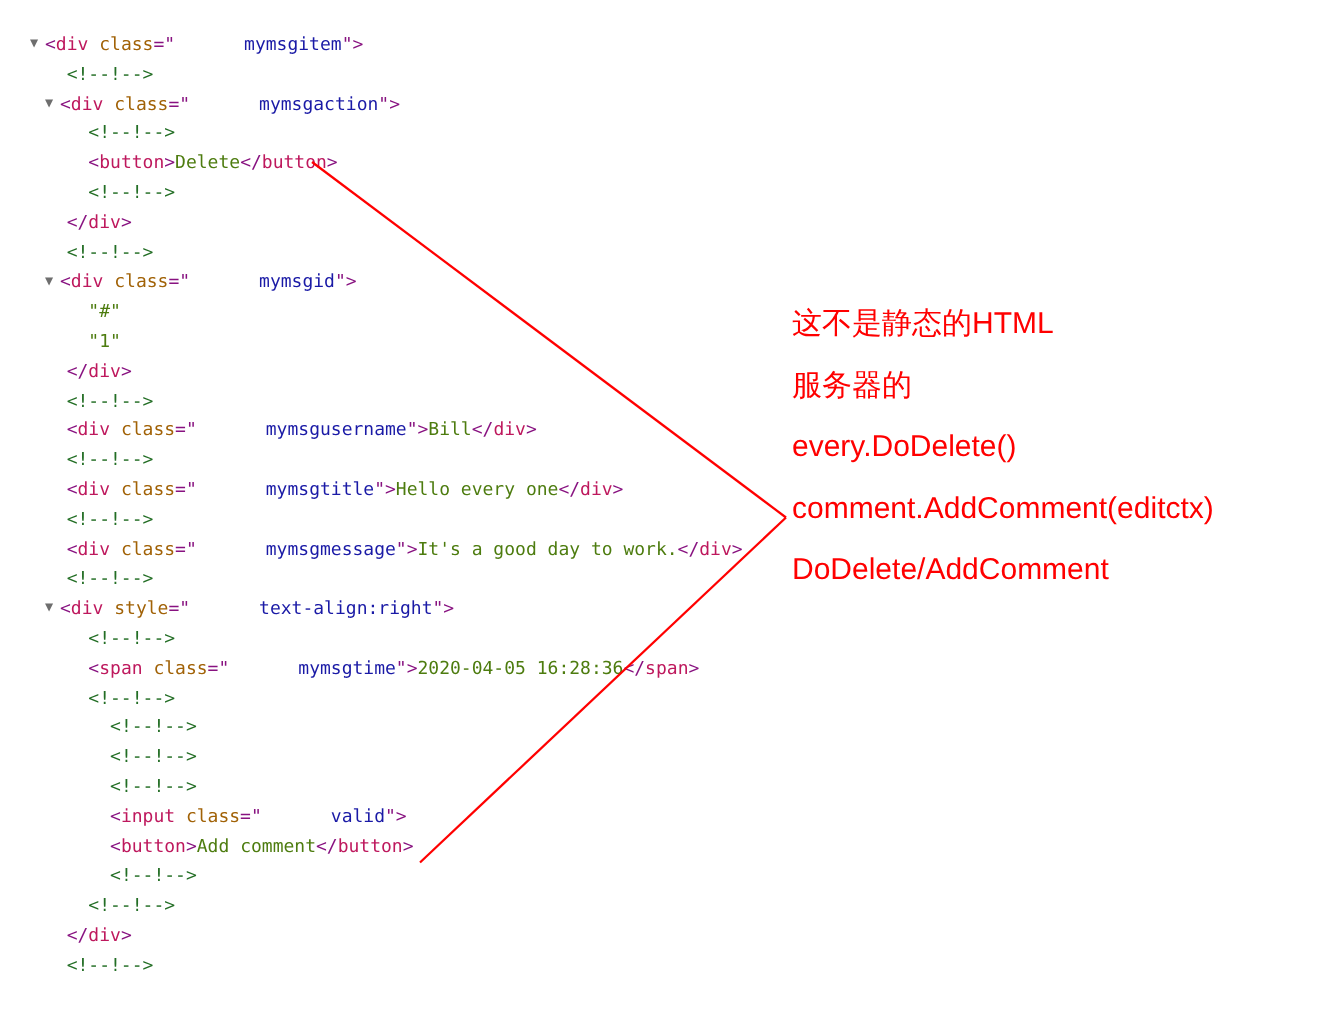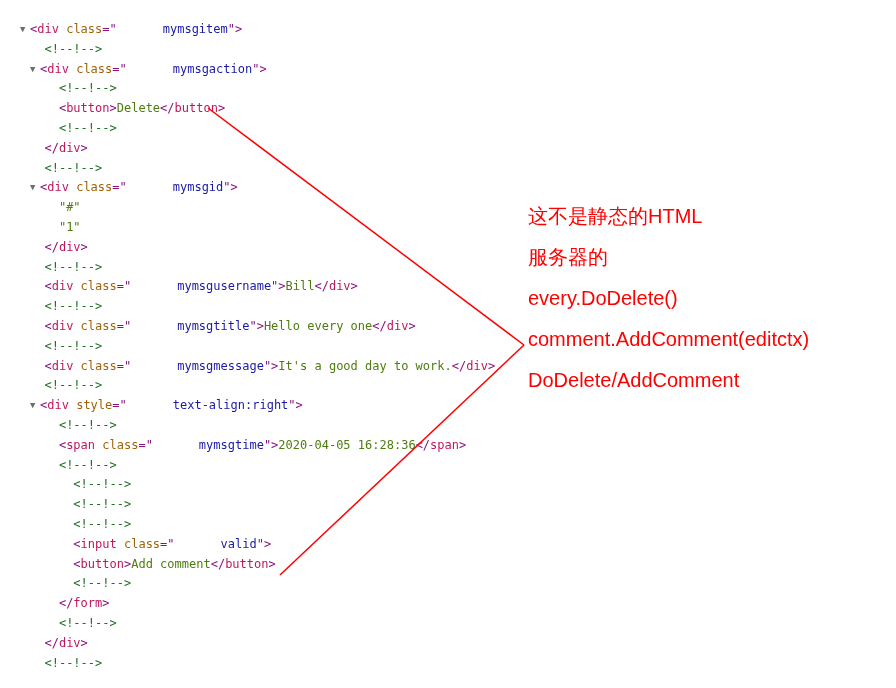--- a/index.html
+++ b/index.html
@@ -108,21 +108,20 @@
 <div class="line"><span class="tri empty">▼</span>      <span class="comment">&lt;!--!--&gt;</span></div>
 
 <div class="line"><span class="tri empty">▼</span>      <span class="comment">&lt;!--!--&gt;</span></div>
 
 <div class="line"><span class="tri empty">▼</span>      <span class="tag-delim">&lt;</span><span class="tag-name">input</span> <span class="attr-name">class</span><span class="tag-delim">="</span><span class="attr-val">valid</span><span class="tag-delim">"&gt;</span></div>
 
 <div class="line"><span class="tri empty">▼</span>      <span class="tag-delim">&lt;</span><span class="tag-name">button</span><span class="tag-delim">&gt;</span><span class="text-content">Add comment</span><span class="tag-delim">&lt;/</span><span class="tag-name">button</span><span class="tag-delim">&gt;</span></div>
 
 <div class="line"><span class="tri empty">▼</span>      <span class="comment">&lt;!--!--&gt;</span></div>
 
-<div class="line"><span class="tri empty">▼</span>    <span class="tag-delim">&lt;/</span><span class="tag-name">form</span><span class="tag-delim">&gt;</span></div>
 
 <div class="line"><span class="tri empty">▼</span>    <span class="comment">&lt;!--!--&gt;</span></div>
 
 <div class="line"><span class="tri empty">▼</span>  <span class="tag-delim">&lt;/</span><span class="tag-name">div</span><span class="tag-delim">&gt;</span></div>
 
 <div class="line"><span class="tri empty">▼</span>  <span class="comment">&lt;!--!--&gt;</span></div>
 
 </div>
 
 <svg class="arrows">

